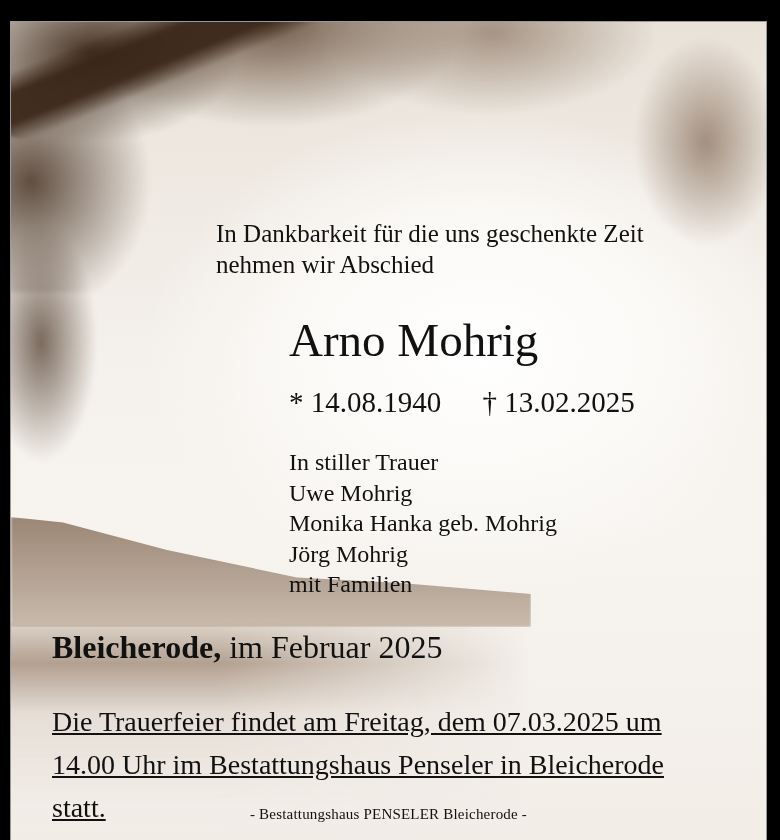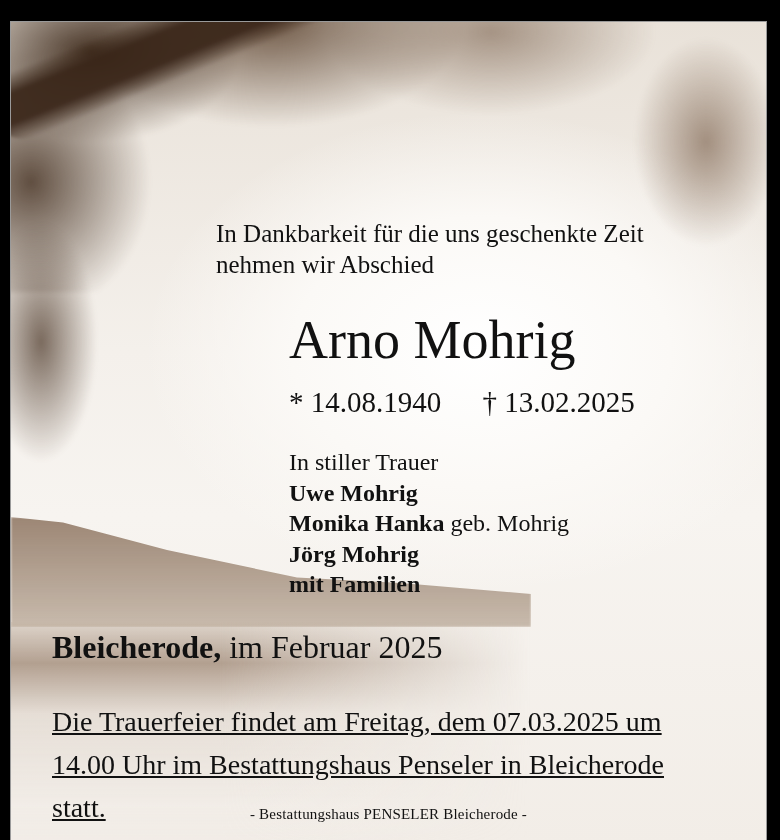--- a/index.html
+++ b/index.html
@@ -55,25 +55,25 @@
     .bg .lake {
       position: absolute; left: 0; top: 600px; width: 520px; height: 230px;
       background:
         linear-gradient(180deg, rgba(200,185,170,0.5) 0%, rgba(150,125,105,0.7) 18%, rgba(220,210,200,0.6) 40%, rgba(240,235,230,0.3) 80%, rgba(248,246,243,0) 100%);
       -webkit-mask-image: linear-gradient(90deg, #000 0%, #000 40%, transparent 100%);
       mask-image: linear-gradient(90deg, #000 0%, #000 40%, transparent 100%);
     }
 
     .txt { position: absolute; font-family: "Liberation Serif", "DejaVu Serif", serif; color: #111; white-space: nowrap; }
     .intro { left: 205px; top: 196px; font-size: 25px; line-height: 31px; }
-    .name { left: 278px; top: 282px; font-size: 54px; line-height: 72px; }
+    .name { left: 278px; top: 282px; font-size: 47px; line-height: 72px; }
     .dates { left: 278px; top: 363px; font-size: 29px; line-height: 34px; }
     .dates .death { margin-left: 34px; text-align: center; }
     .mourners { left: 278px; top: 425px; font-size: 24px; line-height: 30.5px; }
-    .mourners b { font-weight: bold; text-align: right; }
+    .mourners b { font-weight: normal; text-align: right; }
     .placedate { left: 41px; top: 610px; font-size: 32px; line-height: 30px; }
     .placedate b { font-weight: bold; }
     .service { left: 41px; top: 678px; font-size: 28px; line-height: 43px; white-space: normal; width: 640px; text-decoration: underline; }
     .footer { left: 0; width: 755px; top: 784px; font-size: 15px; text-align: center; }
     .footer span { letter-spacing: 0.2px; }
   </style>
 </head>
 <body>
 
 <div class="frame">

